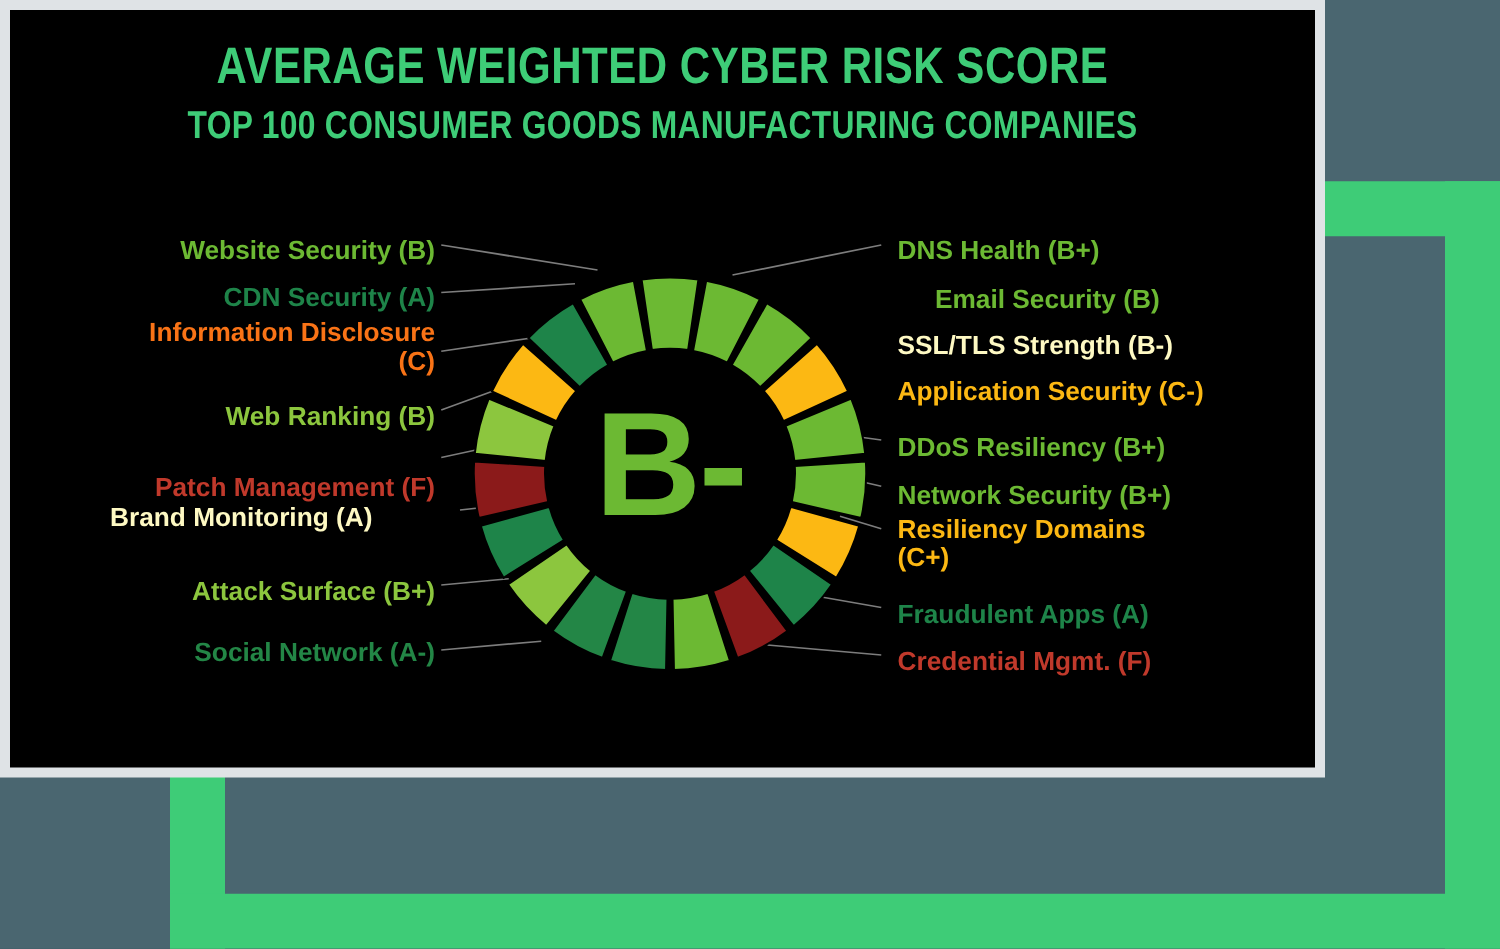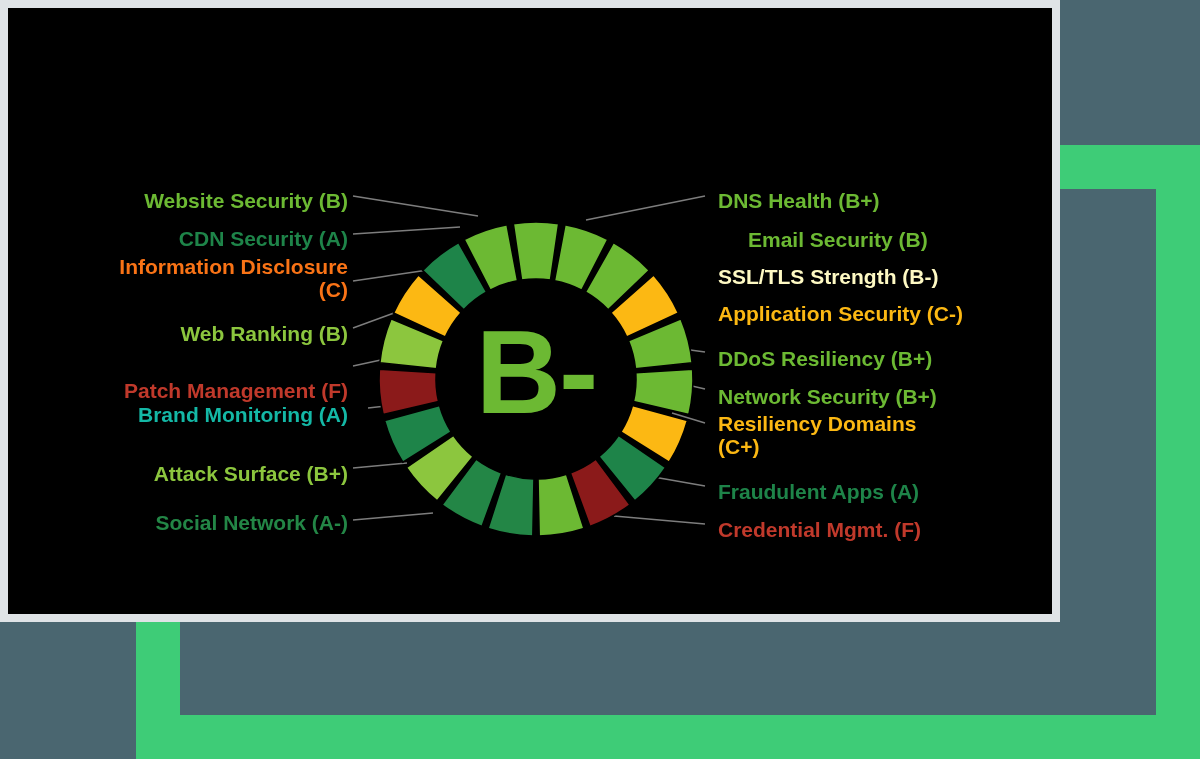--- a/index.html
+++ b/index.html
@@ -140,20 +140,24 @@
 <div id="stage">
 
   <div class="accent-vert"></div>
   <div class="accent-horz"></div>
   <div class="accent-right"></div>
   <div class="accent-right-vert"></div>
 
   <div class="card-border">
     <div class="card">
 
+      <div class="titles">
+        <div class="title-main">AVERAGE WEIGHTED CYBER RISK SCORE</div>
+        <div class="title-sub">TOP 100 CONSUMER GOODS MANUFACTURING COMPANIES</div>
+      </div>
 
       <div class="chart-area">
         <svg class="chart-svg" width="1060" height="622" viewBox="0 0 1060 622">
           <g id="leader-lines" stroke="#7d7d7d" stroke-width="1.4" fill="none">
             <path d="M345,188 L470,208"></path>
             <path d="M345,226 L452,219"></path>
             <path d="M345,273 L420,262"></path>
             <path d="M345,320 L386,305"></path>
             <path d="M345,358 L382,350"></path>
             <path d="M360,400 L387,397"></path>
@@ -210,21 +214,21 @@
 
         <div class="center-grade" style="left:398px; top:305px;">B-</div>
 
         <div id="labels-left">
             <div class="lbl left" style="left: 30px; top: 182px; width: 310px; color: rgb(108, 185, 51);">Website Security (B)</div>
             <div class="lbl left" style="left: 30px; top: 220px; width: 310px; color: rgb(30, 132, 73);">CDN Security (A)</div>
             <div class="lbl left" style="left: 30px; top: 248px; width: 310px; color: #f97316;">Information Disclosure
 (C)</div>
             <div class="lbl left" style="left: 30px; top: 315px; width: 310px; color: rgb(140, 198, 62);">Web Ranking (B)</div>
             <div class="lbl left" style="left: 30px; top: 372px; width: 310px; color: rgb(192, 57, 43);">Patch Management (F)</div>
-            <div class="lbl left" style="left: 30px; top: 396px; width: 310px; color: #14b8a6;">Brand Monitoring (A)</div>
+            <div class="lbl left" style="left: 30px; top: 396px; width: 310px; color: #fef9c3; text-align: center;">Brand Monitoring (A)</div>
             <div class="lbl left" style="left: 30px; top: 455px; width: 310px; color: rgb(140, 198, 62);">Attack Surface (B+)</div>
             <div class="lbl left" style="left: 30px; top: 504px; width: 310px; color: rgb(35, 134, 70);">Social Network (A-)</div>
           </div>
         <div id="labels-right">
             <div class="lbl right" style="left: 710px; top: 182px; color: rgb(108, 185, 51);">DNS Health (B+)</div>
             <div class="lbl right" style="left: 710px; top: 221px; color: rgb(108, 185, 51); margin-left: 30px;">Email Security (B)</div>
             <div class="lbl right" style="left: 710px; top: 258px; color: #fef9c3;">SSL/TLS Strength (B-)</div>
             <div class="lbl right" style="left: 710px; top: 295px; color: rgb(252, 184, 19);">Application Security (C-)</div>
             <div class="lbl right" style="left: 710px; top: 340px; color: rgb(108, 185, 51);">DDoS Resiliency (B+)</div>
             <div class="lbl right" style="left: 710px; top: 378px; color: rgb(108, 185, 51); text-align: center;">Network Security (B+)</div>

